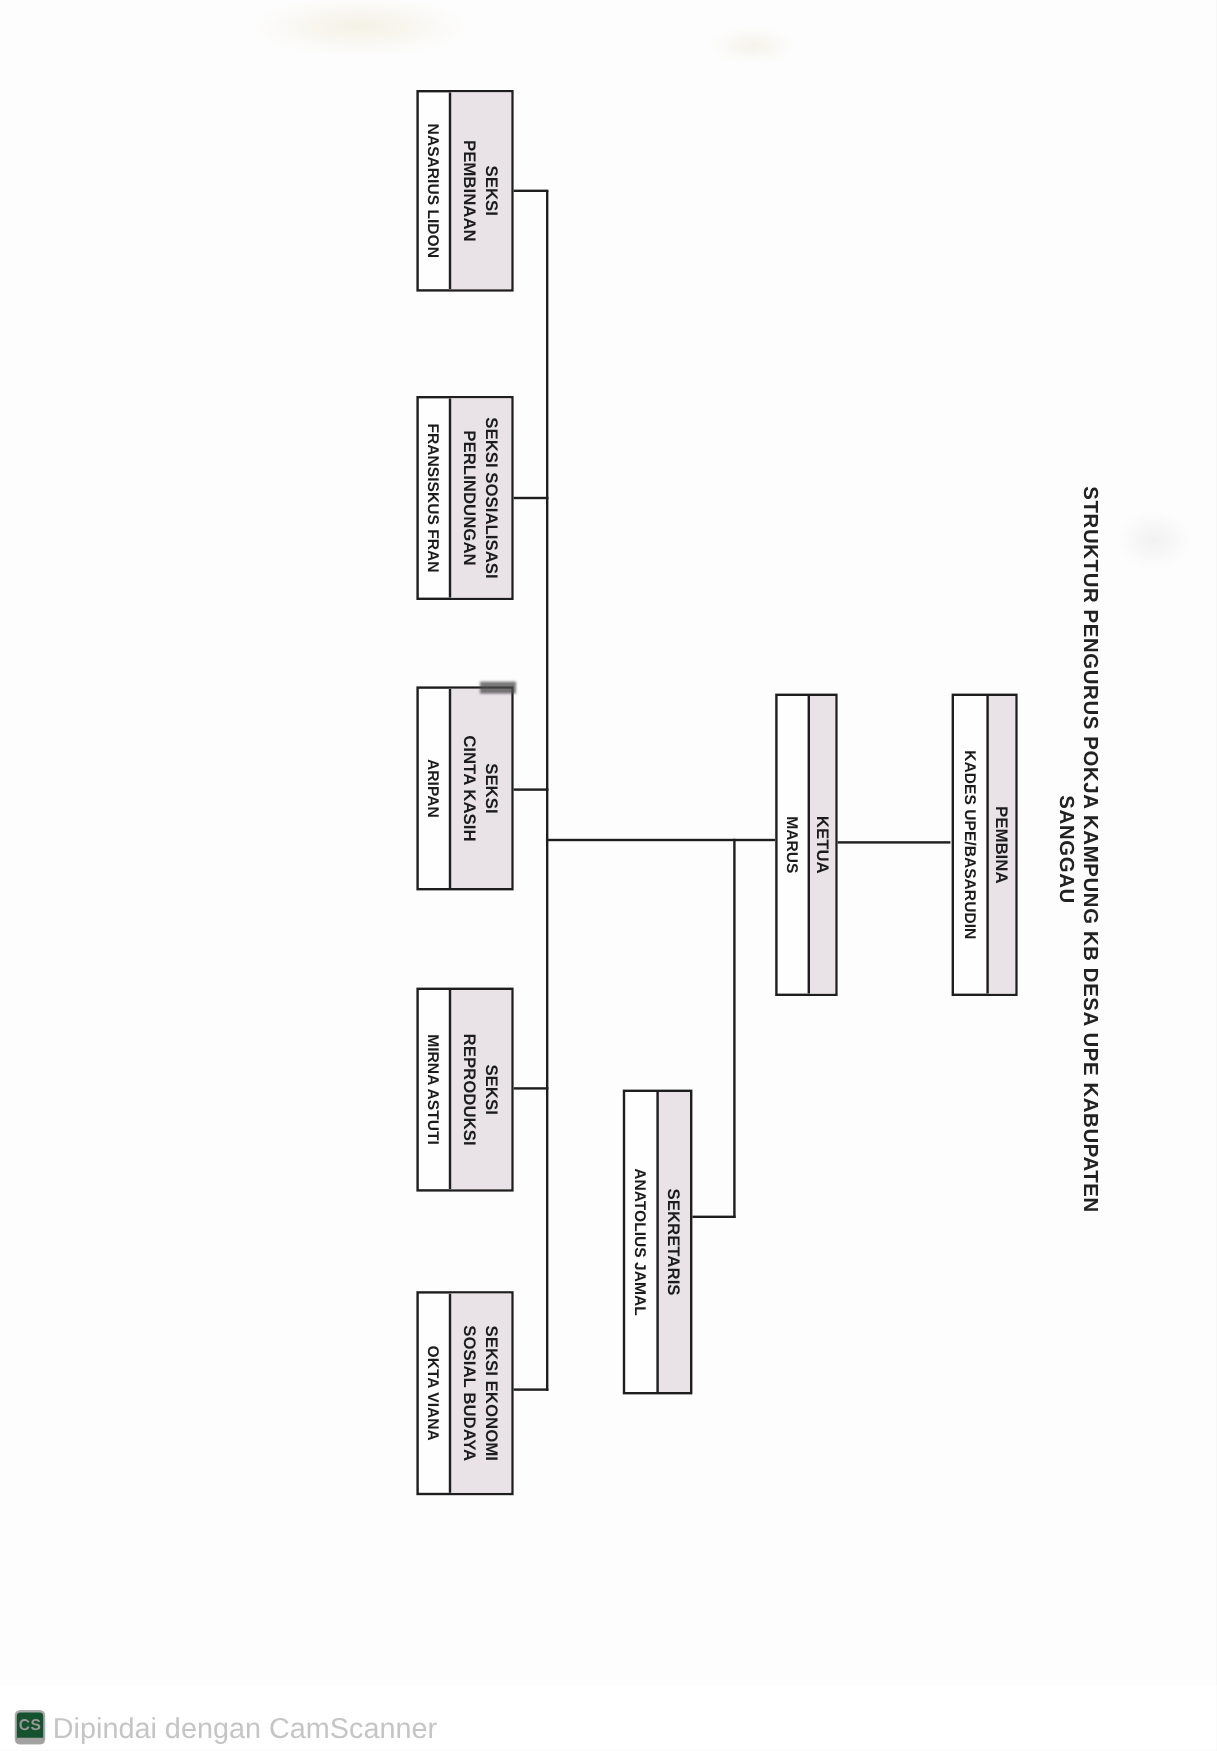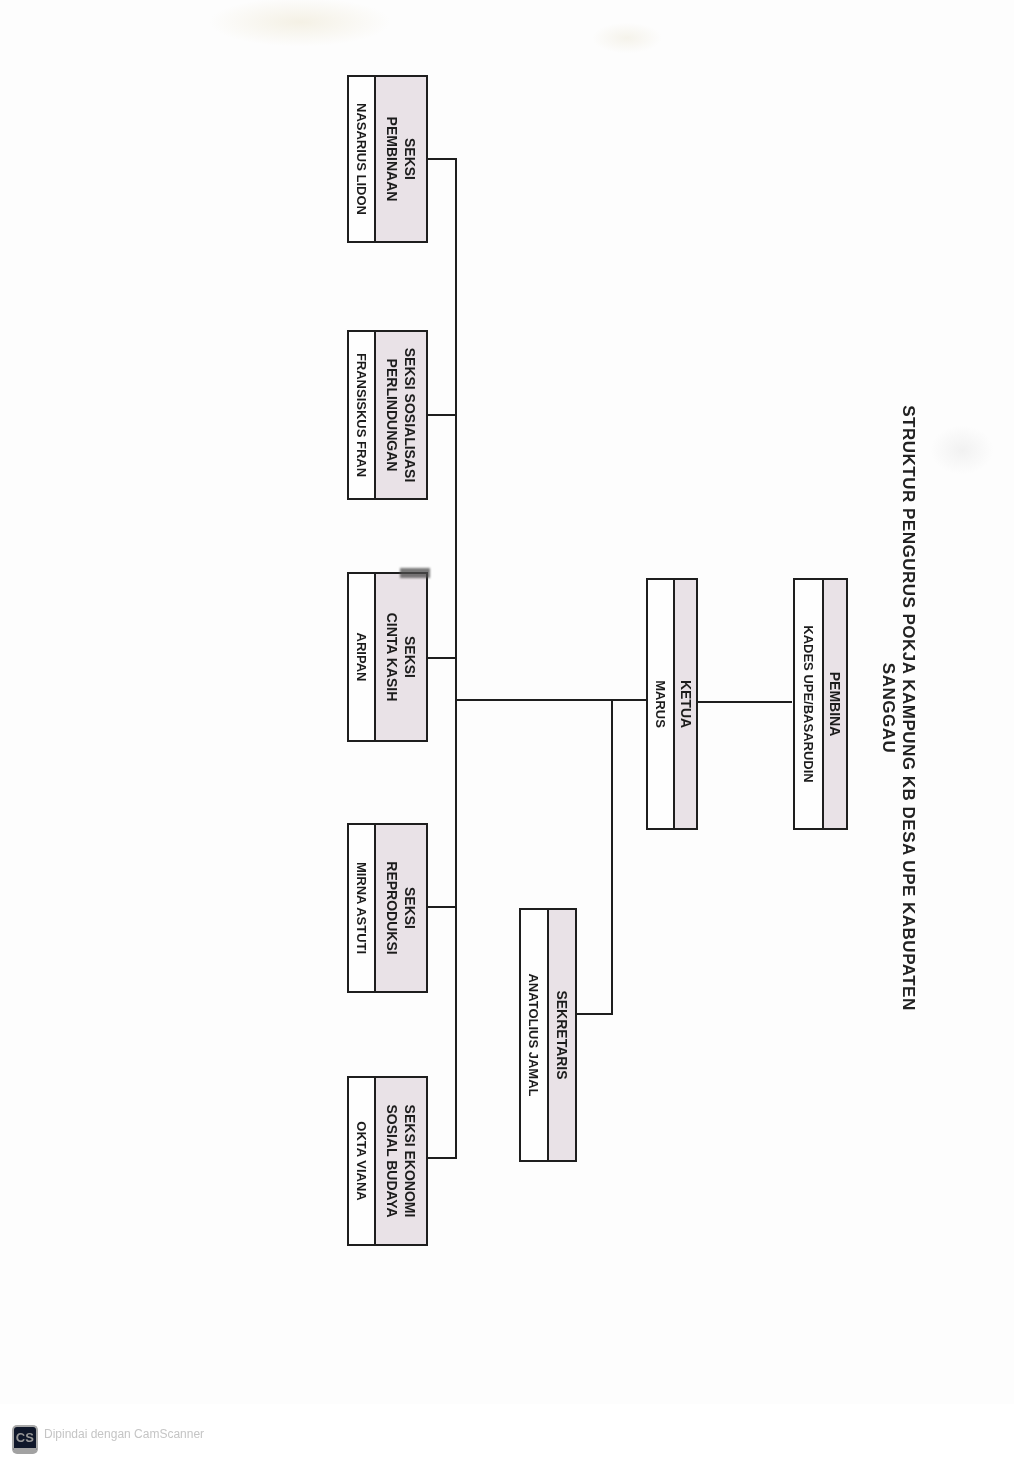--- a/index.html
+++ b/index.html
@@ -68,25 +68,25 @@
 
   .smudge{
     position:absolute;left:568px;top:584px;width:10px;height:30px;
     background:#4d4d4d;opacity:.75;filter:blur(1px);
   }
 
   .footer{position:absolute;left:0;top:1404px;width:1014px;height:55px;background:#fff;}
   .cs-badge{
     position:absolute;left:12px;top:21px;width:26px;height:29px;box-sizing:border-box;
     border:2px solid #a9a9a9;border-bottom:6px solid #a2a2a2;border-radius:5px;
-    background:#0f172a;display:flex;align-items:center;justify-content:center;
+    background:#14532d;display:flex;align-items:center;justify-content:center;
     font-size:13px;font-weight:bold;color:#979797;letter-spacing:.3px;
   }
   .cs-text{
-    position:absolute;left:44px;top:23px;font-size:12px;
+    position:absolute;left:44px;top:23px;font-size:24px;
     color:var(--footer-text,#c5c5c5);
   }
 </style>
 </head>
 <body>
 
 <div class="page">
   <div class="stage">
 
     <div class="doc-title">STRUKTUR PENGURUS POKJA KAMPUNG KB DESA UPE KABUPATEN SANGGAU</div>

